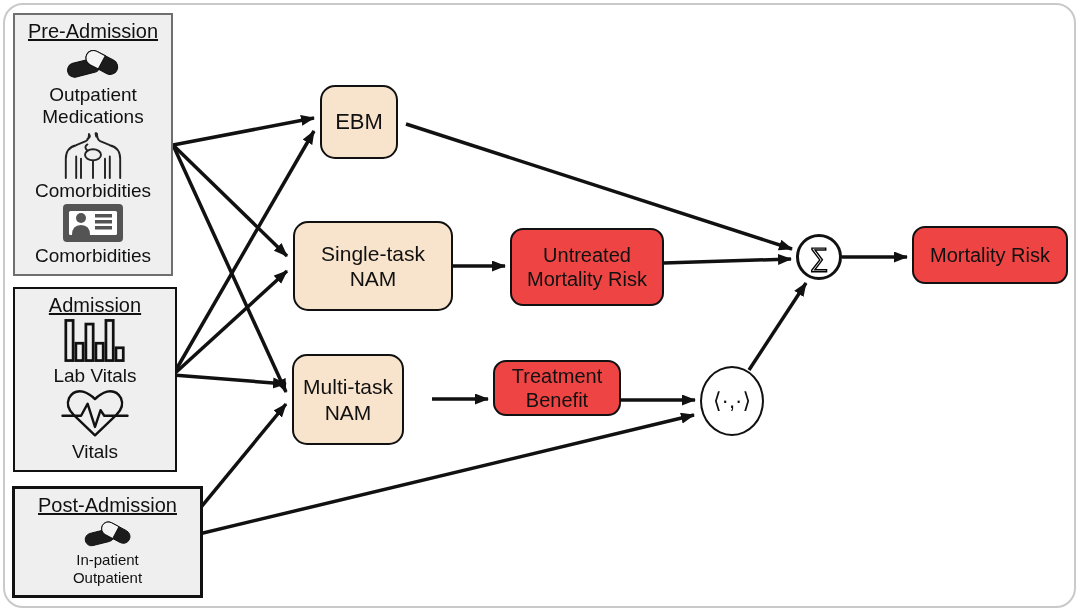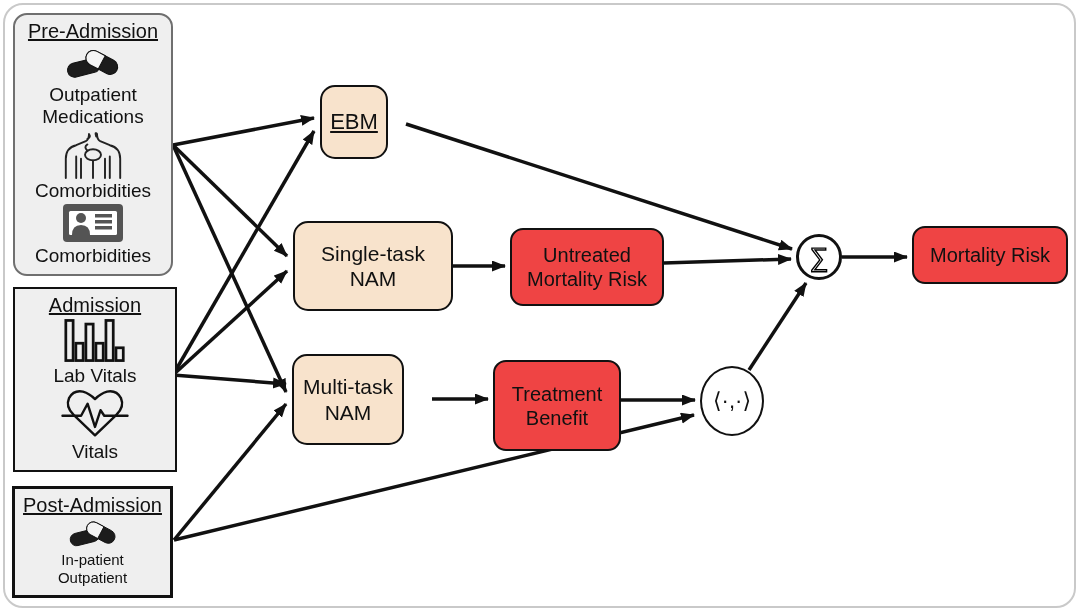--- a/index.html
+++ b/index.html
@@ -62,21 +62,21 @@
       <line x1="406" y1="124" x2="792" y2="249" marker-end="url(#ah)"></line>
       <line x1="443" y1="266" x2="505" y2="266" marker-end="url(#ah)"></line>
       <line x1="664" y1="263" x2="791" y2="259" marker-end="url(#ah)"></line>
       <line x1="432" y1="399" x2="488" y2="399" marker-end="url(#ah)"></line>
       <line x1="621" y1="400" x2="695" y2="400" marker-end="url(#ah)"></line>
       <line x1="749" y1="370" x2="806" y2="283" marker-end="url(#ah)"></line>
       <line x1="842" y1="257" x2="907" y2="257" marker-end="url(#ah)"></line>
     </g>
   </svg>
 
-  <div class="node inputbox" style="left:13px;top:13px;width:160px;height:263px;border-radius:14px;">
+  <div class="node inputbox" style="left:13px;top:13px;width:160px;height:263px;">
     <div class="in-title">Pre-Admission</div>
     <svg class="icon" width="56" height="38" viewBox="0 0 56 38">
       <g transform="rotate(-14 18 22)">
         <rect x="2" y="16" width="33" height="14" rx="7" fill="#1c1c1c" stroke="#111" stroke-width="1"></rect>
       </g>
       <g transform="rotate(28 37 17)">
         <rect x="20" y="10" width="34" height="15" rx="7.5" fill="#1c1c1c" stroke="#111" stroke-width="1"></rect>
         <path d="M27.5,10 h9.5 v15 h-9.5 a7.5,7.5 0 0 1 0,-15 z" fill="#f4f4f4" stroke="#111" stroke-width="1"></path>
       </g>
     </svg>
@@ -120,44 +120,44 @@
     <div class="in-label">Lab Vitals</div>
     <svg class="icon" width="70" height="52" viewBox="0 0 72 56">
       <g stroke="#111" stroke-width="2.6" fill="none" stroke-linejoin="round" stroke-linecap="round">
         <path d="M36,52 L13,30 Q4,21 8,12 Q13,3 23,5 Q30,7 36,13 Q42,7 49,5 Q59,3 64,12 Q68,21 59,30 Z"></path>
         <path d="M1,31 H21 L28,18 L36,43 L42,25 L46,31 H71"></path>
       </g>
     </svg>
     <div class="in-label">Vitals</div>
   </div>
 
-  <div class="node inputbox dark thick" style="left:12px;top:486px;width:161px;height:112px;">
+  <div class="node inputbox dark thick" style="left:12px;top:486px;width:191px;height:112px;">
     <div class="in-title">Post-Admission</div>
     <svg class="icon" width="50" height="34" viewBox="0 0 56 38">
       <g transform="rotate(-14 18 22)">
         <rect x="2" y="16" width="33" height="14" rx="7" fill="#1c1c1c" stroke="#111" stroke-width="1"></rect>
       </g>
       <g transform="rotate(28 37 17)">
         <rect x="20" y="10" width="34" height="15" rx="7.5" fill="#1c1c1c" stroke="#111" stroke-width="1"></rect>
         <path d="M27.5,10 h9.5 v15 h-9.5 a7.5,7.5 0 0 1 0,-15 z" fill="#f4f4f4" stroke="#111" stroke-width="1"></path>
       </g>
     </svg>
     <div class="in-label small">In-patient
 Outpatient</div>
   </div>
 
-  <div class="node model ebm" style="left:320px;top:85px;width:68px;height:74px;text-decoration:underline;">EBM</div>
+  <div class="node model ebm" style="left:320px;top:85px;width:78px;height:74px;">EBM</div>
   <div class="node model" style="left:293px;top:221px;width:160px;height:90px;">Single-task
 NAM</div>
   <div class="node model" style="left:292px;top:354px;width:112px;height:91px;">Multi-task
 NAM</div>
 
   <div class="node out" style="left:510px;top:228px;width:154px;height:78px;">Untreated
 Mortality Risk</div>
-  <div class="node out" style="left:493px;top:360px;width:128px;height:91px;">Treatment
+  <div class="node out" style="left:493px;top:360px;width:128px;height:56px;">Treatment
 Benefit</div>
   <div class="node out" style="left:912px;top:226px;width:156px;height:58px;">Mortality Risk</div>
 
   <div class="node op sum" style="left:796px;top:234px;width:46px;height:46px;">
     <svg width="30" height="32" viewBox="0 0 30 32">
       <text x="15" y="25" text-anchor="middle" font-family="Liberation Sans, sans-serif" font-size="26" fill="#ffffff" stroke="#000000" stroke-width="1.4">∑</text>
     </svg>
   </div>
   <div class="node op" style="left:700px;top:366px;width:64px;height:70px;">
     <span class="op-sym">⟨·,·⟩</span>

